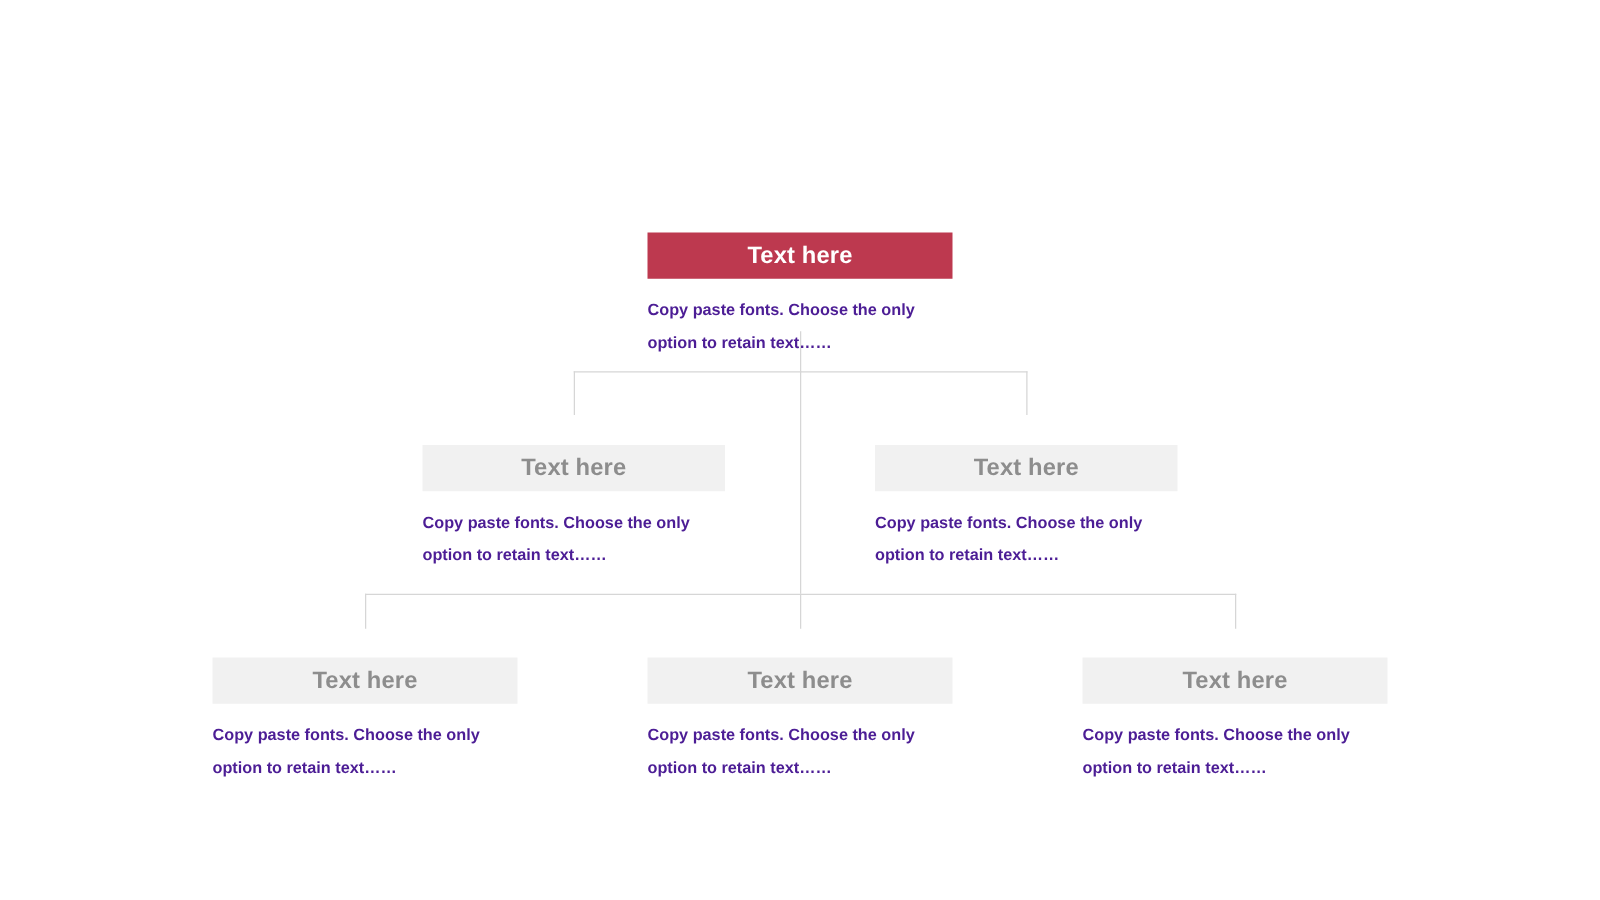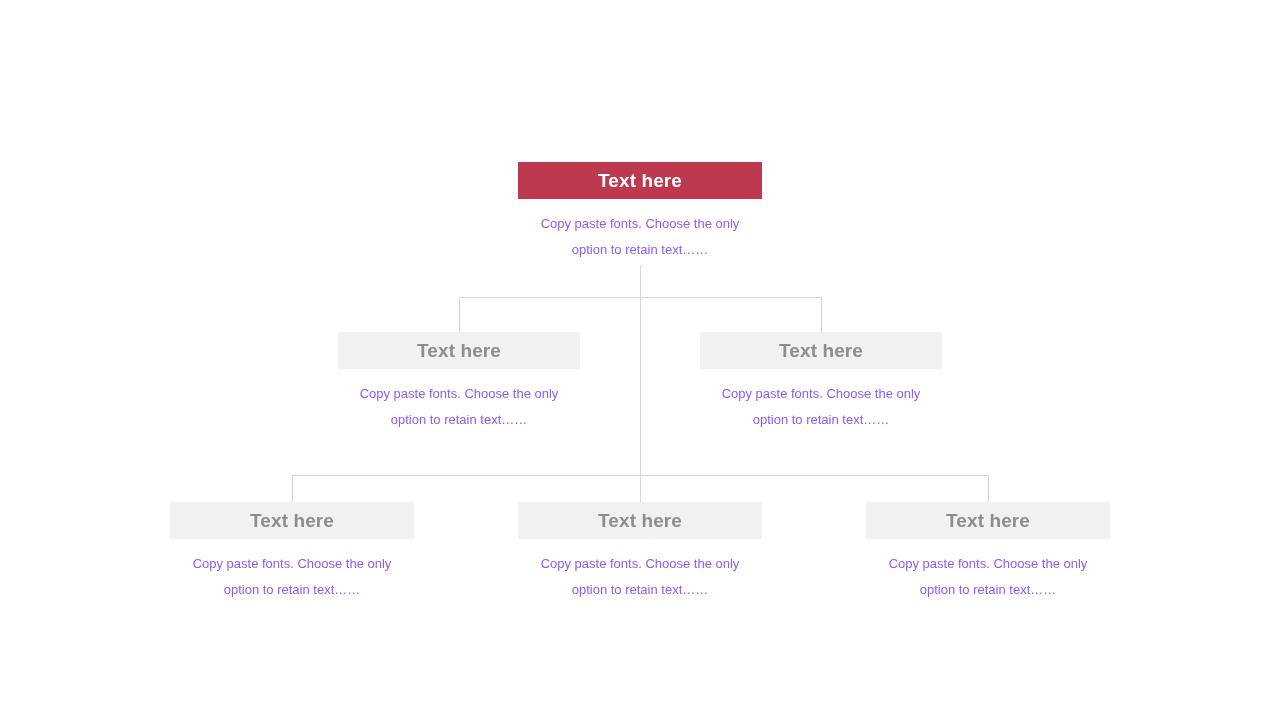--- a/index.html
+++ b/index.html
@@ -25,21 +25,22 @@
     position: absolute;
     background: #d6d6d6;
   }
   .connector.v { width: 1px; }
   .connector.h { height: 1px; }
 
   
   .node {
     position: absolute;
     box-sizing: border-box;
-    text-align: center;
+    text-align: left;
+    margin-top: 24px;
   }
   .node-header {
     box-sizing: border-box;
     width: 100%;
     height: 37px;
     display: flex;
     align-items: center;
     justify-content: center;
     font-size: 19px;
     font-weight: bold;
@@ -51,22 +52,22 @@
   }
   .node-header.branch {
     background: #f1f1f1;
     color: #8d8d8d;
   }
   .node-body {
     box-sizing: border-box;
     padding-top: 12px;
     font-size: 13px;
     line-height: 26px;
-    color: #8b5cf6;
-    font-weight: normal;
+    color: #4c1d95;
+    font-weight: bold;
   }
   .node-body .line {
     display: block;
     white-space: nowrap;
   }
 </style>
 </head>
 <body>
 
 <div id="chart-canvas">

